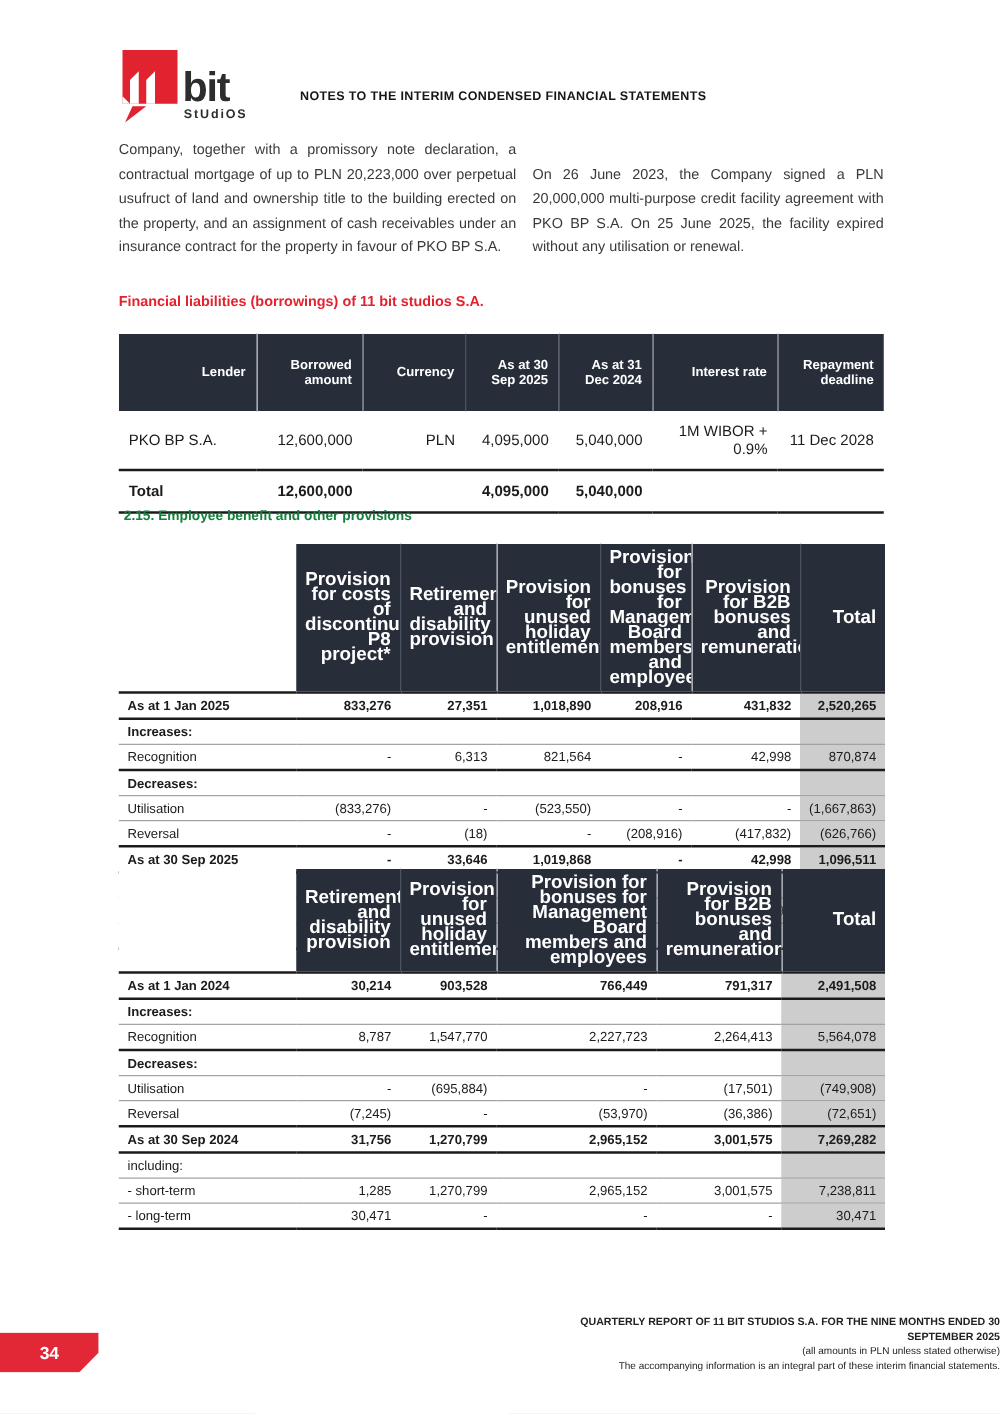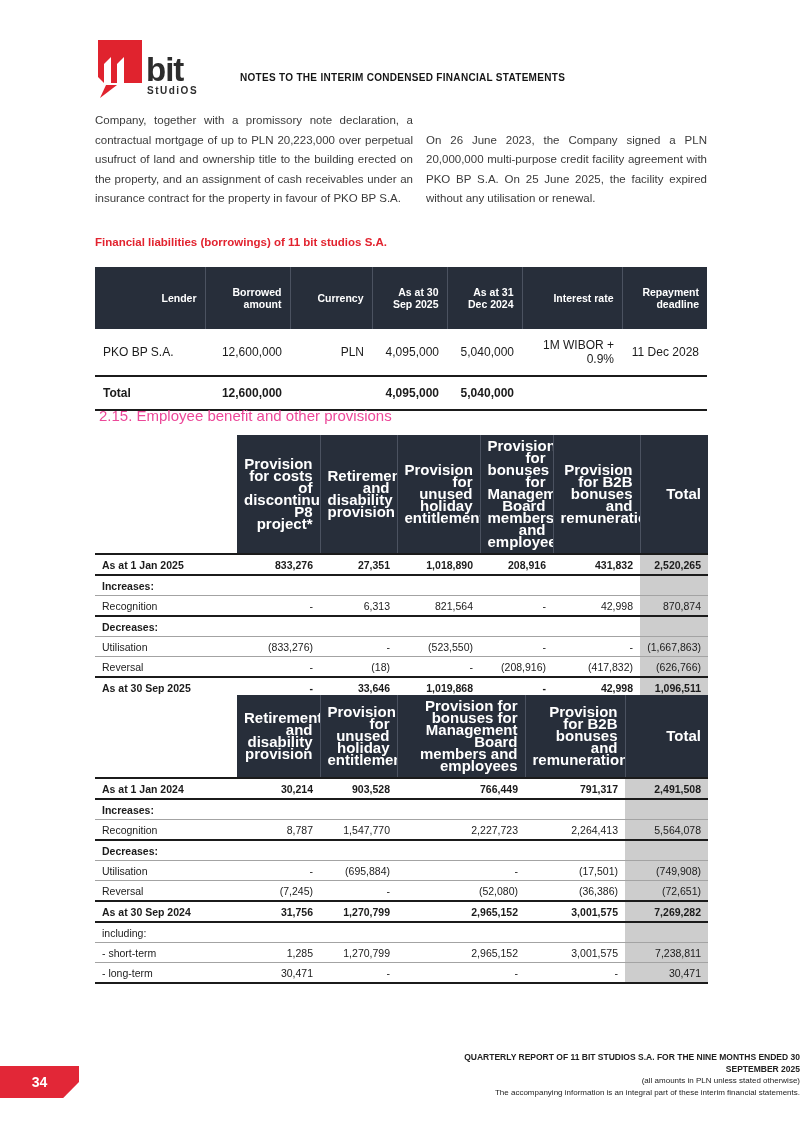--- a/index.html
+++ b/index.html
@@ -40,21 +40,21 @@
   .b { font-weight:700; }
   .tot { background:#cdcdcd; }
   tr.tk > td { border-top:2px solid #1b1b1b; }
   tr.tn > td { border-top:1px solid #a3a3a3; }
   tr.bk > td { border-bottom:2px solid #1b1b1b; }
   
   .table1 { position:absolute; left:95px; top:267px; width:612px; }
   .table1 th.dark { height:62px; font-size:10.5px; }
   .table1 td { padding:9px 8px; font-size:12px; }
   
-  .sec-head { position:absolute; left:99px; top:407px; font-size:15px; font-weight:400; color:#ec4899; }
+  .sec-head { position:absolute; left:99px; top:407px; font-size:11px; font-weight:700; color:#15803d; }
   
   .ptable { position:absolute; left:95px; width:613px; }
   .ptable th.dark { font-size:15px; line-height:12px; padding:5px 7px; }
   .t2025 { top:435px; }
   .t2025 th { height:65px; }
   .t2024 { top:695px; }
   .t2024 th { height:68px; }
   .ptable td { padding:3.5px 7px; }
   
   .footer-text { position:absolute; left:0; top:1051px; width:800px; text-align:right; color:#222222; }
@@ -308,21 +308,21 @@
       <td class="r">-</td>
       <td class="r">(695,884)</td>
       <td class="r">-</td>
       <td class="r">(17,501)</td>
       <td class="r tot">(749,908)</td>
     </tr>
     <tr class="tn">
       <td class="l">Reversal</td>
       <td class="r">(7,245)</td>
       <td class="r">-</td>
-      <td class="r">(52,080)</td>
+      <td class="r">(53,970)</td>
       <td class="r">(36,386)</td>
       <td class="r tot">(72,651)</td>
     </tr>
     <tr class="tk b">
       <td class="l">As at 30 Sep 2024</td>
       <td class="r">31,756</td>
       <td class="r">1,270,799</td>
       <td class="r">2,965,152</td>
       <td class="r">3,001,575</td>
       <td class="r tot">7,269,282</td>

